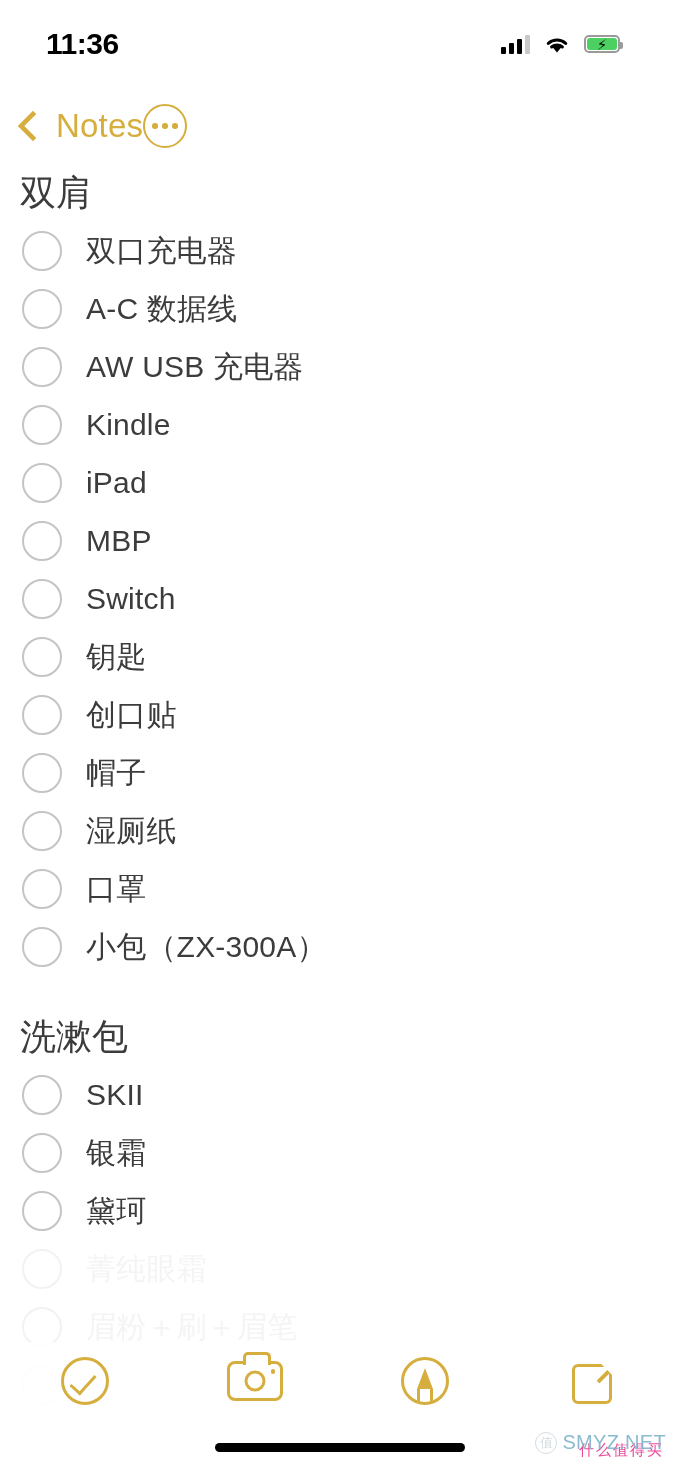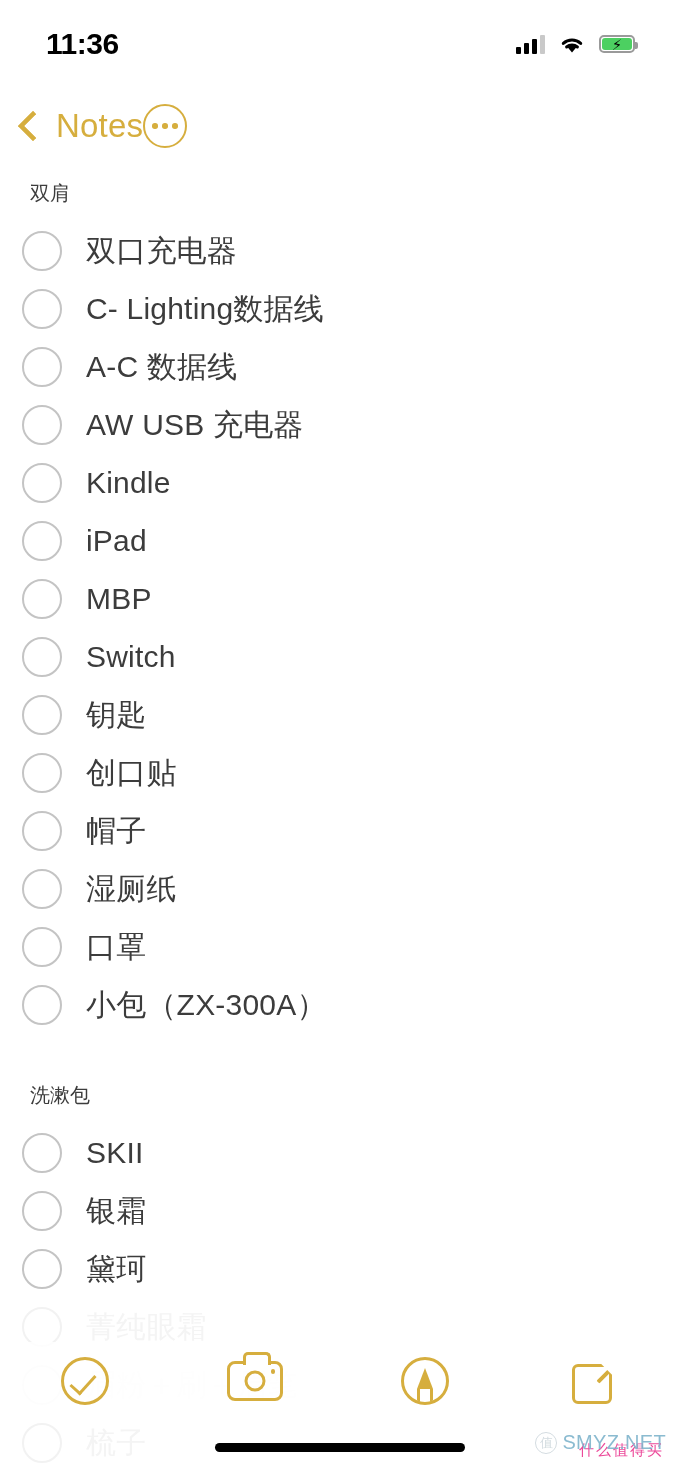--- a/index.html
+++ b/index.html
@@ -15,21 +15,21 @@
     background:#ffffff;
     overflow:hidden;
   }
 
   
   .statusbar {
     height:88px;
     display:flex;
     align-items:center;
     justify-content:space-between;
-    padding:0 45px 0 46px;
+    padding:0 60px 0 46px;
   }
   .status-time {
     font-size:30px;
     font-weight:bold;
     color:#000;
     letter-spacing:-0.5px;
   }
   .status-right {
     display:flex;
     align-items:center;
@@ -109,23 +109,23 @@
     border-radius:50%;
     display:block;
   }
 
   
   .note-body{
     padding:0 0 0 0;
     position:relative;
   }
   .section-title{
-    font-size:20px;
+    font-size:36px;
     color:#3c3c3c;
-    padding-left:30px;
+    padding-left:20px;
     height:58px;
     display:flex; align-items:center;
   }
   .section-gap{ height:32px; }
 
   .todo-row{
     height:58px;
     display:flex;
     align-items:center;
     padding-left:22px;
@@ -345,24 +345,20 @@
   <div class="note-body">
 
     <div class="section-title">双肩</div>
 
     <div class="todo-row">
       <div class="todo-circle"></div>
       <div class="todo-label">双口充电器</div>
     </div>
     <div class="todo-row">
       <div class="todo-circle"></div>
-      <div class="todo-label">C- Lighting数据线</div>
-    </div>
-    <div class="todo-row">
-      <div class="todo-circle"></div>
       <div class="todo-label">A-C 数据线</div>
     </div>
     <div class="todo-row">
       <div class="todo-circle"></div>
       <div class="todo-label">AW USB 充电器</div>
     </div>
     <div class="todo-row">
       <div class="todo-circle"></div>
       <div class="todo-label">Kindle</div>
     </div>

